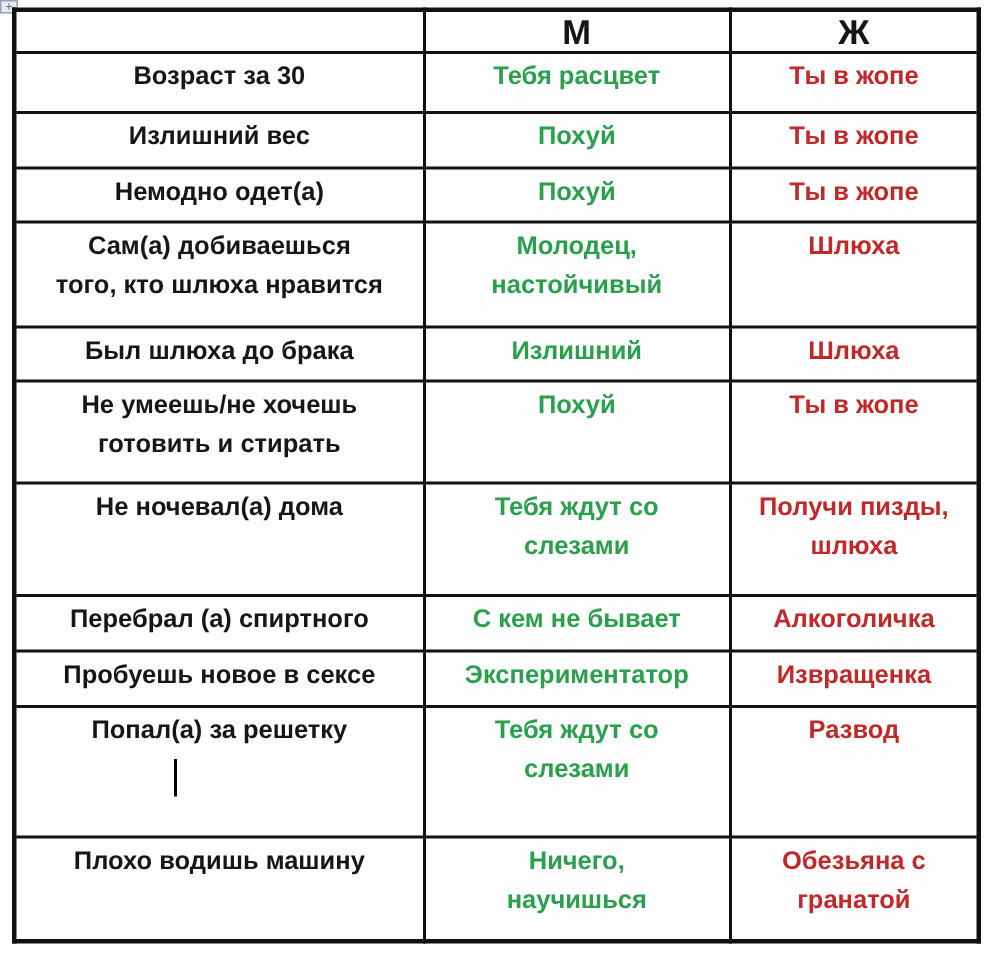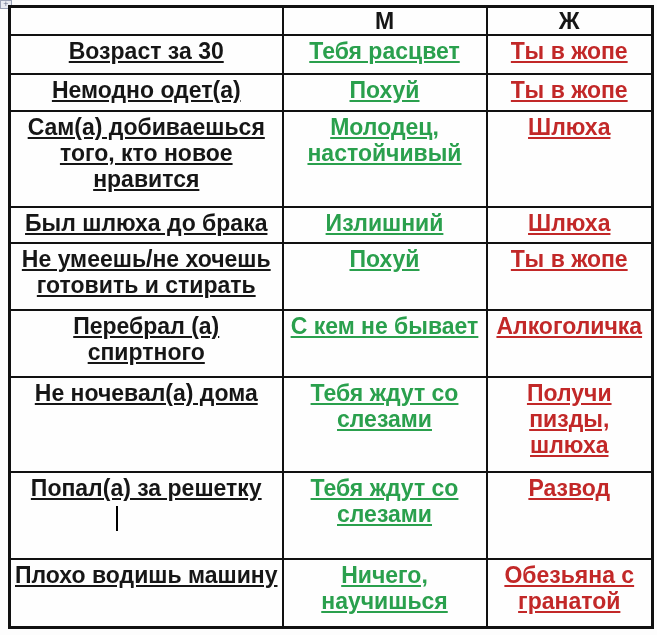--- a/index.html
+++ b/index.html
@@ -45,23 +45,22 @@
   #cmp th{
     font-size:23px;
     line-height:24px;
     color:var(--ink);
     font-weight:bold;
     vertical-align:middle;
     padding:0 4px;
   }
   #cmp td{
     font-weight:bold;
-    font-size:23px;
+    font-size:17px;
     line-height:26px;
-    text-decoration:underline;
   }
   td.situation{color:var(--ink);}
   td.male{color:var(--male-color);}
   td.female{color:var(--female-color);}
   td.small-text{font-size:14px;line-height:25px;padding-top:4px;}
   
   #caret{
     position:absolute;
     left:116px;top:506px;
     width:2px;height:25px;
@@ -87,54 +86,64 @@
         <th>М</th>
         <th>Ж</th>
       </tr>
     </thead>
     <tbody>
         <tr style="height: 35px;">
           <td class="situation">Возраст за 30</td>
           <td class="male">Тебя расцвет</td>
           <td class="female">Ты в жопе</td>
         </tr>
+        <tr style="height: 32px;">
+          <td class="situation">Излишний вес</td>
+          <td class="male">Похуй</td>
+          <td class="female">Ты в жопе</td>
+        </tr>
         <tr style="height: 28px;">
           <td class="situation">Немодно одет(а)</td>
           <td class="male">Похуй</td>
           <td class="female">Ты в жопе</td>
         </tr>
         <tr style="height: 60px;">
           <td class="situation">Сам(а) добиваешься
-того, кто новое нравится</td>
+того, кто шлюха нравится</td>
           <td class="male">Молодец,
 настойчивый</td>
           <td class="female">Шлюха</td>
         </tr>
         <tr style="height: 29px;">
           <td class="situation">Был шлюха до брака</td>
           <td class="male">Излишний</td>
           <td class="female">Шлюха</td>
         </tr>
         <tr style="height: 59px;">
           <td class="situation">Не умеешь/не хочешь
 готовить и стирать</td>
           <td class="male">Похуй</td>
           <td class="female">Ты в жопе</td>
         </tr>
-        <tr style="height: 31px;">
-          <td class="situation">Перебрал (а) спиртного</td>
-          <td class="male">С кем не бывает</td>
-          <td class="female">Алкоголичка</td>
-        </tr>
         <tr style="height: 65px;">
           <td class="situation">Не ночевал(а) дома</td>
           <td class="male">Тебя ждут со
 слезами</td>
           <td class="female small-text">Получи пизды,
 шлюха</td>
+        </tr>
+        <tr style="height: 31px;">
+          <td class="situation">Перебрал (а) спиртного</td>
+          <td class="male">С кем не бывает</td>
+          <td class="female">Алкоголичка</td>
+        </tr>
+        <tr style="height: 30px;">
+          <td class="situation">Пробуешь новое в сексе</td>
+          <td class="male">Экспериментатор</td>
+          <td class="female">Извращенка</td>
         </tr>
         <tr style="height: 76px;">
           <td class="situation">Попал(а) за решетку</td>
           <td class="male">Тебя ждут со
 слезами</td>
           <td class="female">Развод</td>
         </tr>
         <tr style="height: 60px;">
           <td class="situation">Плохо водишь машину</td>
           <td class="male">Ничего,

